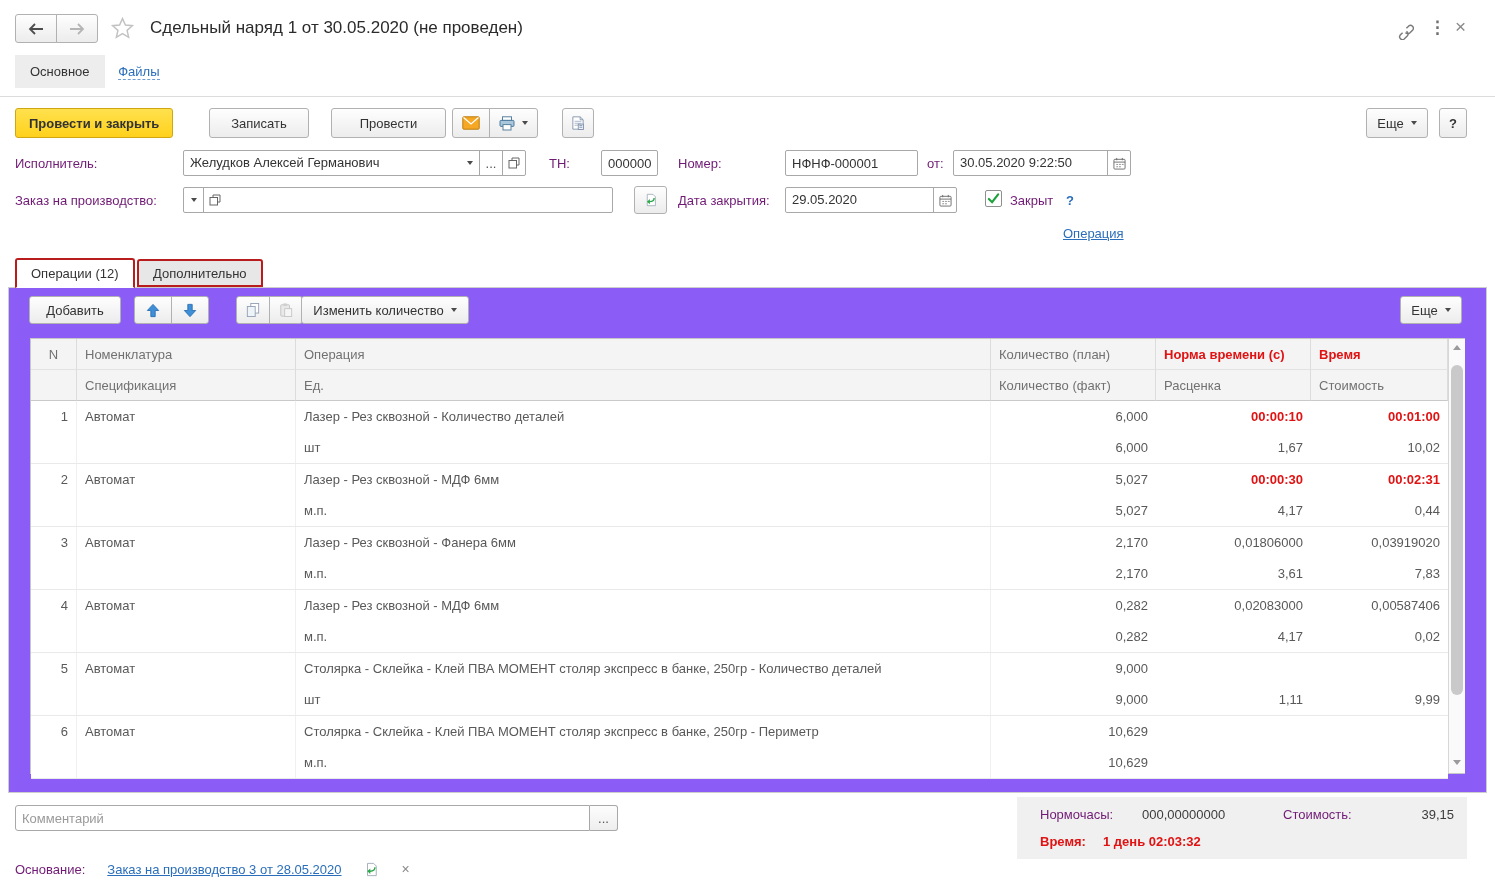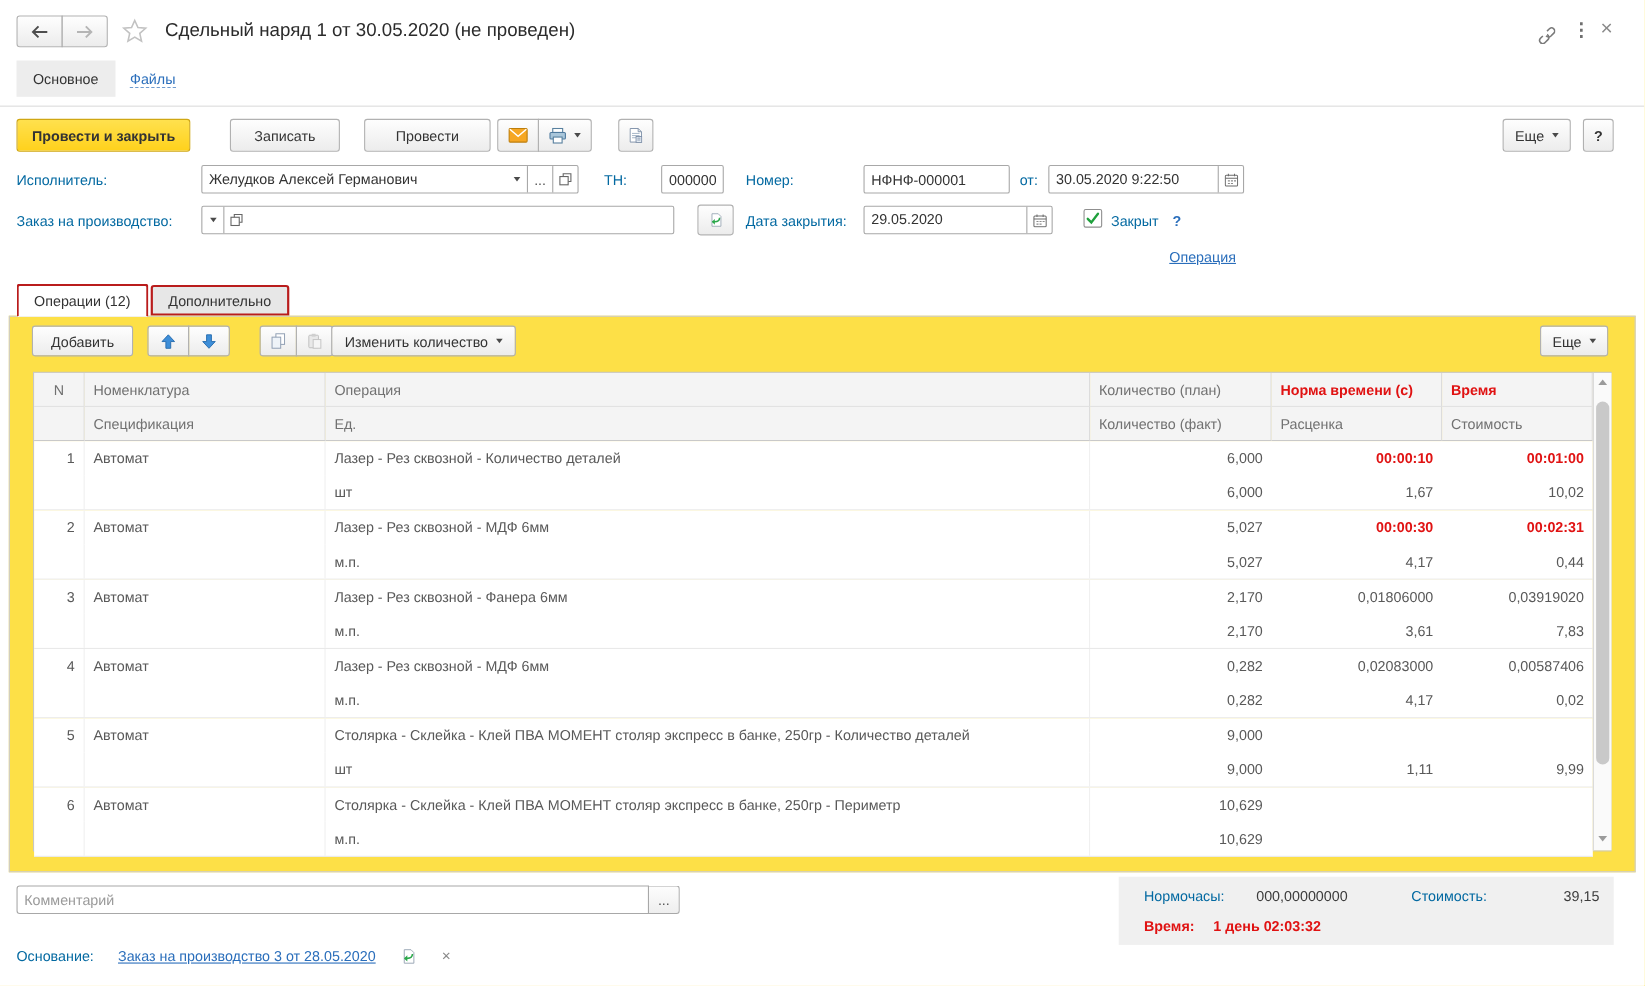--- a/index.html
+++ b/index.html
@@ -1,20 +1,20 @@
 <!DOCTYPE html>
 <html><head>
 <meta charset="utf-8">
 <style>
 *{box-sizing:border-box;margin:0;padding:0}
 html,body{background:#fff}
 body{font-family:"Liberation Sans",sans-serif;font-size:13px;color:#333}
 .app{position:relative;width:1495px;height:896px;background:#fff;overflow:hidden}
 .abs{position:absolute}
-.lbl{color:#0369a1;white-space:nowrap}
+.lbl{color:#701a75;white-space:nowrap}
 .link{color:#2a6ebb;text-decoration:underline;cursor:pointer;white-space:nowrap}
 .link.dashed{text-decoration:none;border-bottom:1px dashed #6f9cd0}
 .btn{display:inline-flex;align-items:center;justify-content:center;gap:7px;height:30px;padding:0 13px;
   background:linear-gradient(#fefefe,#ececec);border:1px solid #b1b1b1;border-radius:3px;color:#333;
   cursor:pointer;font-family:inherit;font-size:13px;white-space:nowrap}
 .btn.primary{background:linear-gradient(#ffe14e,#ffd11c);border-color:#d0a713;font-weight:bold}
 .btn.iconbtn{padding:0 9px}
 .btn:disabled{color:#aaa}
 .group{display:inline-flex}
 .group .btn{border-radius:0;margin-left:-1px}
@@ -26,21 +26,21 @@
 .field::placeholder{color:#9a9a9a}
 .combo{display:inline-flex;align-items:stretch;border:1px solid #a8a8a8;border-radius:2px;height:26px;background:#fff}
 .combo .val{padding:4px 6px 0 6px;flex:1;white-space:nowrap;overflow:hidden;color:#333}
 .combo .dd{width:19px;display:flex;align-items:center;justify-content:center;cursor:pointer}
 .combo .seg{display:flex;align-items:center;justify-content:center;border-left:1px solid #a8a8a8;cursor:pointer;min-width:23px;color:#555}
 .navtab{display:inline-block;padding:9px 15px;color:#333;cursor:pointer}
 .navtab.active{background:#ededed}
 .ptab{position:absolute;height:28px;display:flex;align-items:center;padding:0 14px;border:2px solid #b91c1c;
   border-radius:3px 3px 0 0;background:#e7e7e7;color:#333;cursor:pointer;z-index:1}
 .ptab.active{background:#fff;height:30px;z-index:3;border-bottom:1px solid #fff}
-.panel{position:absolute;left:8px;top:287px;width:1479px;height:506px;border:1px solid #cdcdcd;background:#fde047;z-index:2}
+.panel{position:absolute;left:8px;top:287px;width:1479px;height:506px;border:1px solid #cdcdcd;background:#8b5cf6;z-index:2}
 .tablewrap{position:absolute;left:21px;top:50px;width:1435px;height:436px;border:1px solid #c6c6c6}
 .grid6{display:grid;grid-template-columns:46px 219px 695px 165px 155px 137px;width:1417px}
 .thead .hc{height:31px;background:#f4f4f4;color:#717171;display:flex;align-items:center;padding:0 8px;
   border-right:1px solid #dcdcdc;border-bottom:1px solid #e2e2e2;white-space:nowrap;overflow:hidden}
 .thead .r2 .hc{border-bottom:1px solid #c9c9c9}
 .hc.redh{color:#e01212;font-weight:bold}
 .hc.cN{justify-content:center}
 .tbody{position:absolute;left:0;top:62px}
 .trow{display:grid;grid-template-columns:46px 219px 695px 165px 155px 137px;grid-auto-rows:31px;width:1417px;border-bottom:1px solid #e9e9e9;background:#fff}
 .cell{display:flex;align-items:center;padding:0 8px;color:#595959;white-space:nowrap;overflow:hidden}

